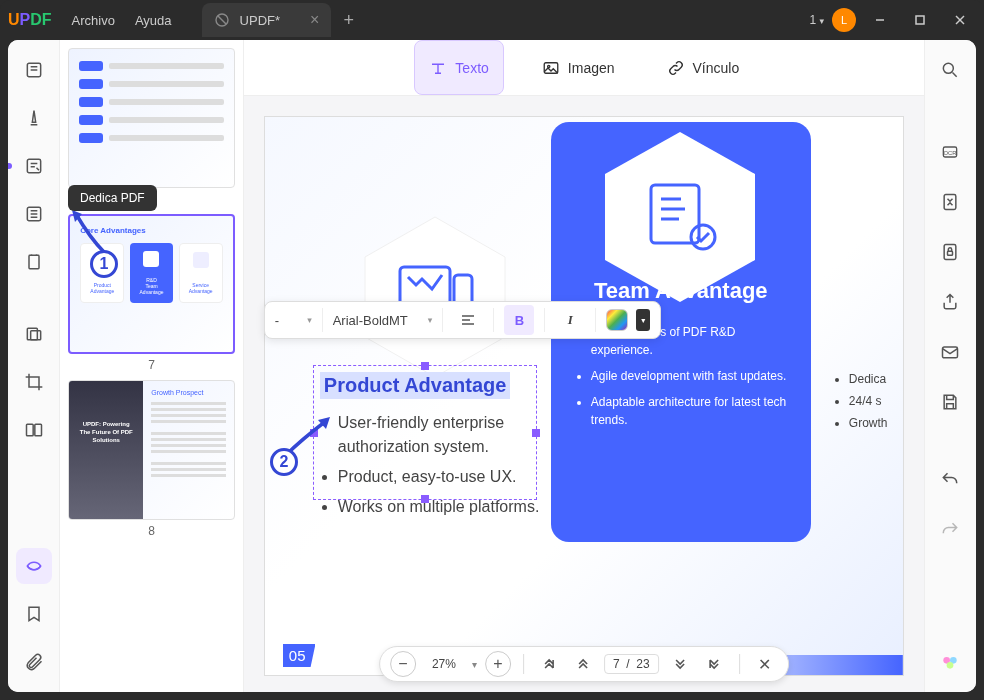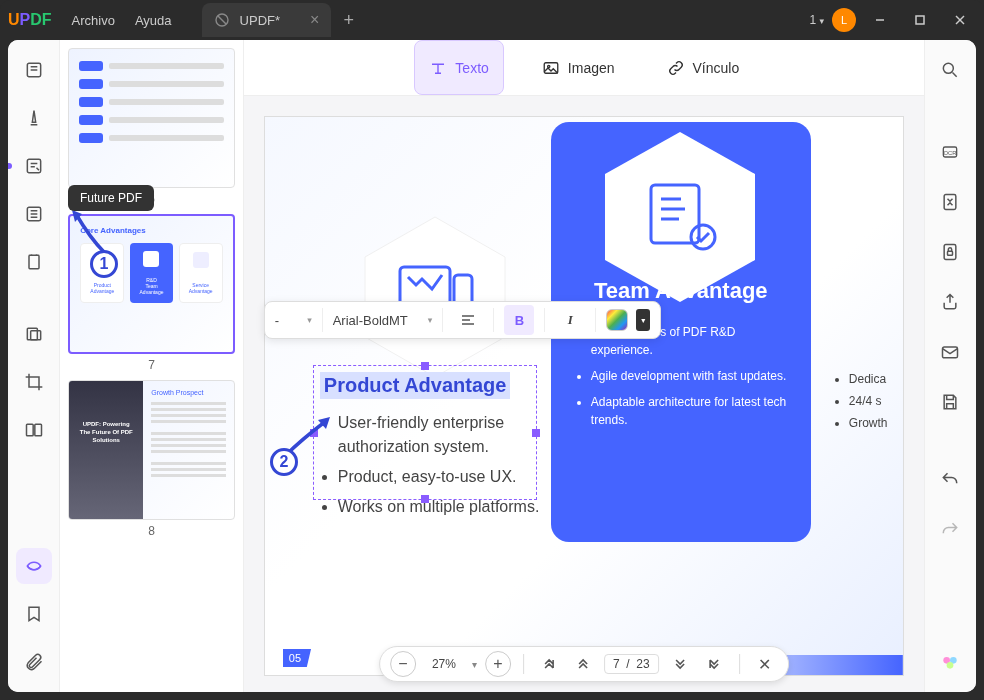--- a/index.html
+++ b/index.html
@@ -104,21 +104,21 @@
 .blue-list { list-style: disc; padding-left: 16px; font-size: 12px; }
 .blue-list li { margin-bottom: 8px; line-height: 1.5; }
 
 
 .third-card { position: absolute; left: 568px; top: 255px; width: 120px; }
 .third-title { font-size: 22px; font-weight: 700; color: #222; margin-bottom: 16px; }
 .third-list { list-style: disc; padding-left: 16px; font-size: 12px; color: #444; }
 .third-list li { margin-bottom: 8px; }
 
 
-.page-num { position: absolute; left: 18px; bottom: 8px; color: #fff; background: #4564ff; font-size: 11px; padding: 3px 10px 3px 6px; clip-path: polygon(0 0, 100% 0, 85% 100%, 0 100%); }
+.page-num { position: absolute; left: 18px; bottom: 8px; color: #fff; background: #4564ff; font-size: 15px; padding: 3px 10px 3px 6px; clip-path: polygon(0 0, 100% 0, 85% 100%, 0 100%); }
 .page-stripe { position: absolute; right: 0; bottom: 0; width: 240px; height: 20px; background: linear-gradient(90deg, transparent 0%, #c8d4ff 30%, #4564ff 100%); clip-path: polygon(10% 0, 100% 0, 100% 100%, 0 100%); }
 
 
 .fmt-toolbar { position: absolute; left: 20px; top: 205px; background: #fff; border: 1px solid #ddd; border-radius: 8px; display: flex; align-items: center; height: 38px; box-shadow: 0 2px 8px rgba(0,0,0,0.1); z-index: 30; }
 .fmt-sep { width: 1px; height: 24px; background: #eee; }
 .fmt-seg { padding: 0 10px; display: flex; align-items: center; gap: 6px; font-size: 13px; color: #444; }
 .fmt-dd { cursor: pointer; }
 .fmt-btn { width: 30px; height: 30px; display: flex; align-items: center; justify-content: center; cursor: pointer; border-radius: 4px; font-weight: bold; }
 .fmt-btn.bold { background: #f0eaff; color: #7c5cff; }
 .fmt-btn.italic { font-style: italic; font-family: serif; }
@@ -245,21 +245,21 @@
           <path d="M6 4h12v16l-6-4-6 4z"></path>
         </svg>
       </div>
     <div class="tool-btn">
         <svg viewBox="0 0 24 24" fill="none" stroke="currentColor" stroke-width="1.8">
           <path d="M21 11l-9 9a5 5 0 01-7-7l9-9a3.5 3.5 0 015 5l-9 9a2 2 0 01-3-3l8-8"></path>
         </svg>
       </div>
   </div>
 
-  <div class="tooltip">Future PDF</div>
+  <div class="tooltip">Dedica PDF</div>
 
   <svg class="anno-arrow-1" width="42" height="50">
       <path d="M 34 44 Q 20 30 6 6" fill="none" stroke="#3447d4" stroke-width="3.5"></path>
       <polygon points="2,2 12,6 5,14" fill="#3447d4"></polygon>
     </svg>
   <div class="anno-circle" style="left:82px; top:210px;">1</div>
 
   <svg class="anno-arrow-2" width="56" height="46">
       <path d="M 10 40 Q 25 25 50 6" fill="none" stroke="#3447d4" stroke-width="3.5"></path>
       <polygon points="54,2 42,5 50,14" fill="#3447d4"></polygon>

